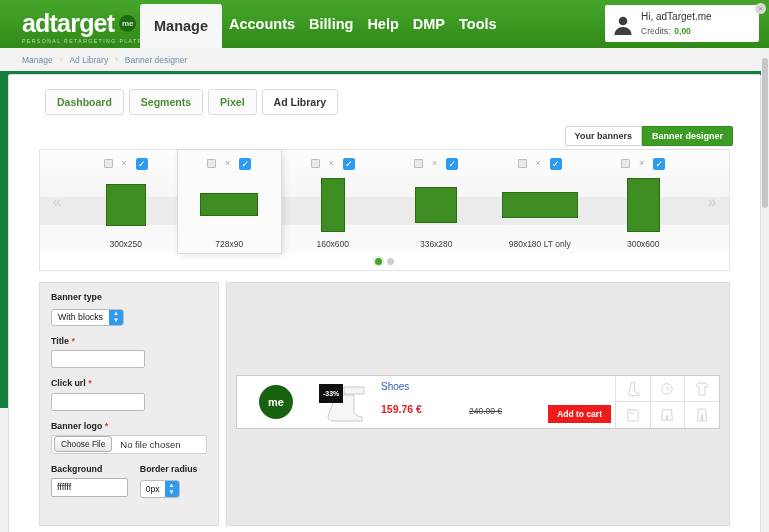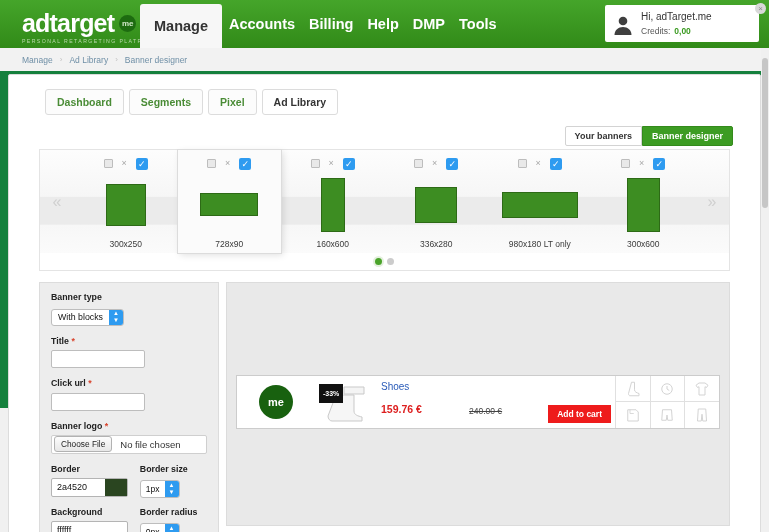--- a/index.html
+++ b/index.html
@@ -470,36 +470,20 @@
           <span class="fl">
             <span>Banner logo</span>
             <span class="req">*</span>
           </span>
           <div class="filerow">
             <span class="file-btn">Choose File</span>
             <span class="file-name">No file chosen</span>
           </div>
         </div>
 
-        <div class="two-col">
-          <div class="col-a">
-            <span class="fl">Border</span>
-            <div class="color-field">
-              <span class="cv">2a4520</span>
-              <span class="swatch" style="background:#2a4520"></span>
-            </div>
-          </div>
-          <div class="col-b">
-            <span class="fl">Border size</span>
-            <div class="sel-wrap small-sel">
-              <span class="val">1px</span>
-              <span class="sel-arrows">▲<br>▼</span>
-            </div>
-          </div>
-        </div>
 
         <div class="two-col" style="margin-top:9px">
           <div class="col-a">
             <span class="fl">Background</span>
             <div class="color-field">
               <span class="cv">ffffff</span>
             </div>
           </div>
           <div class="col-b">
             <span class="fl">Border radius</span>

